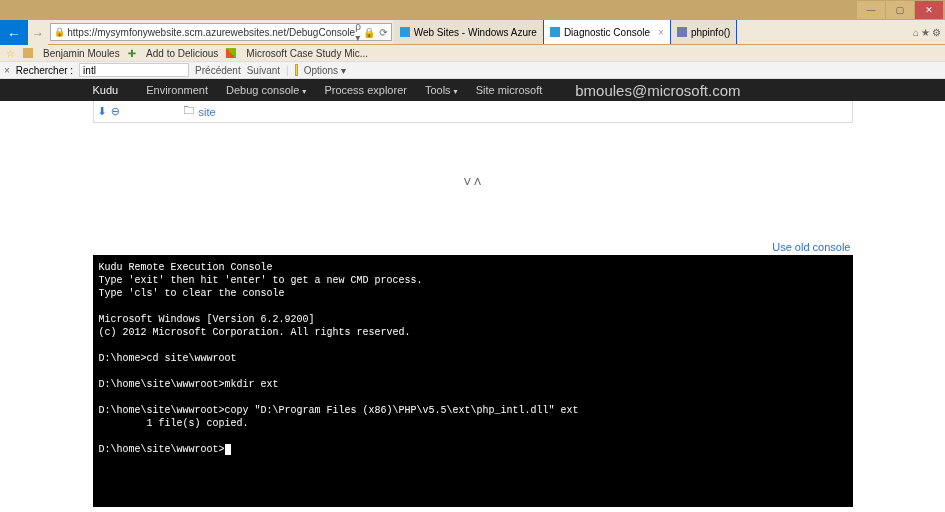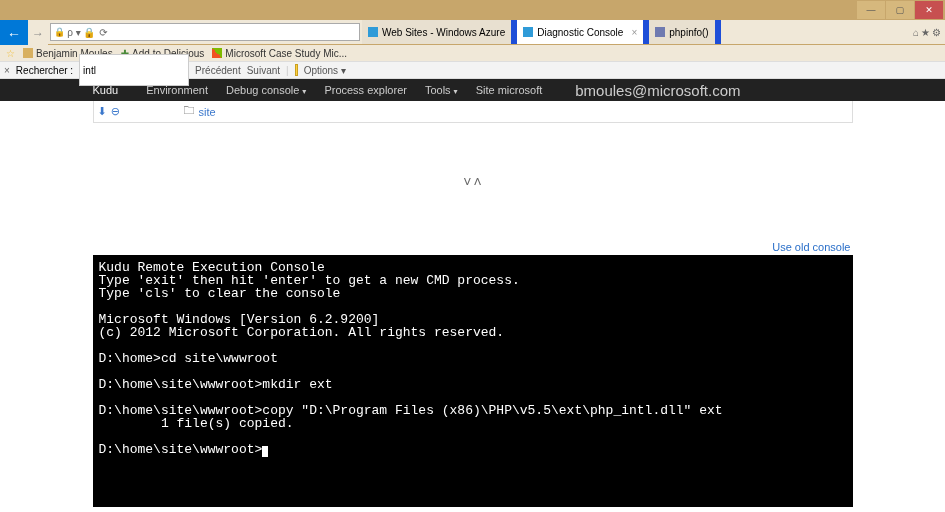--- a/index.html
+++ b/index.html
@@ -10,31 +10,31 @@
     .win-max { background: #d6b87d; color: #555; }
     .win-close { background: #c75050; color: white; }
     .navbar { height: 25px; background: #f0e8d8; display: flex; align-items: center; border-bottom: 1px solid #c7a66b; }
     .back-btn { width: 28px; height: 25px; background: #0078d7; display: flex; align-items: center; justify-content: center; color: white; font-size: 14px; }
     .fwd-btn { width: 20px; height: 25px; background: #f0e8d8; display: flex; align-items: center; justify-content: center; color: #888; font-size: 12px; }
     .url-bar { flex: 0 0 310px; height: 18px; background: white; border: 1px solid #aaa; display: flex; align-items: center; padding: 0 3px; margin: 0 2px; }
     .lock-icon { font-size: 9px; color: #666; margin-right: 2px; }
     .url-text { flex: 1; font-size: 10px; color: #333; }
     .url-actions { display: flex; align-items: center; gap: 3px; font-size: 10px; color: #666; }
     .tabs-row { display: flex; flex: 1; height: 100%; align-items: stretch; }
-    .tab { display: flex; align-items: center; padding: 0 6px; border-right: 6px solid #1d4ed8; font-size: 10px; gap: 4px; background: #e8e0d0; }
+    .tab { display: flex; align-items: center; padding: 0 6px; border-right: 1px solid #1d4ed8; font-size: 10px; gap: 4px; background: #e8e0d0; }
     .tab.active { background: #fff; }
     .tab-favicon { width: 10px; height: 10px; display: inline-block; }
     .tab-x { font-size: 10px; color: #999; margin-left: 4px; }
     .sys-icons { display: flex; gap: 2px; padding: 0 4px; font-size: 10px; color: #666; }
     .bookbar { height: 16px; background: #f0e8d8; display: flex; align-items: center; padding: 0 6px; gap: 8px; font-size: 10px; }
-    .bm-item { display: flex; align-items: center; gap: 3px; color: #333; }
+    .bm-item { display: flex; align-items: center; gap: 10px; color: #333; }
     .bm-star { color: #f0c040; }
     .searchbar { height: 18px; background: #f3f3f3; border-top: 1px solid #ddd; border-bottom: 1px solid #ddd; display: flex; align-items: center; padding: 0 4px; gap: 6px; font-size: 10px; }
     .search-close { color: #666; }
-    .search-input { height: 32px; width: 110px; border: 1px solid #ccc; font-size: 10px; padding: 0 3px; }
+    .search-input { height: 14px; width: 110px; border: 1px solid #ccc; font-size: 10px; padding: 0 3px; }
     .search-btn { color: #555; }
     .opt-pipe { color: #ccc; }
     .highlight-bar { width: 3px; height: 12px; background: #ffd040; border: 1px solid #c9a020; }
     .content-area { background: white; height: calc(512px - 20px - 25px - 16px - 18px); overflow: hidden; }
     .kudu-nav { height: 22px; background: #222; display: flex; align-items: center; padding: 0 0; color: #ccc; font-size: 11px; }
     .kudu-nav-inner { width: 760px; margin: 0 auto; display: flex; align-items: center; justify-content: space-between; padding: 0 112px 0 0; }
     .kudu-nav-left { display: flex; align-items: center; gap: 18px; }
     .kudu-brand { color: #eee; font-weight: 500; margin-right: 10px; }
     .kudu-link { color: #ccc; }
     .kudu-caret { font-size: 8px; margin-left: 3px; }
@@ -42,37 +42,38 @@
     .kudu-body { width: 760px; margin: 0 auto; }
     .file-row { height: 22px; border: 1px solid #ddd; border-top: none; display: flex; align-items: center; font-size: 11px; }
     .file-col1 { width: 90px; padding-left: 4px; display: flex; gap: 4px; color: #3b78cc; }
     .file-col2 { width: 180px; display: flex; align-items: center; gap: 4px; }
     .folder-icon { color: #333; font-size: 11px; }
     .file-link { color: #3b78cc; }
     .file-col3 { flex: 1; color: #333; padding-left: 4px; }
     .splitter { height: 118px; display: flex; align-items: center; justify-content: center; color: #666; font-size: 14px; gap: 2px; }
     .old-console { text-align: right; padding: 0 2px 2px 0; }
     .old-console a { color: #2a6fc9; font-size: 11px; text-decoration: none; }
-    .terminal { background: #000; color: #fff; font-family: "Consolas", "Courier New", monospace; font-size: 13px; line-height: 13px; padding: 6px 6px 6px 6px; height: 252px; white-space: pre; overflow: hidden; }
+    .terminal { background: #000; color: #fff; font-family: "Consolas", "Courier New", monospace; font-size: 10px; line-height: 13px; padding: 6px 6px 6px 6px; height: 252px; white-space: pre; overflow: hidden; }
     .cursor { display: inline-block; width: 6px; height: 11px; background: #fff; vertical-align: text-bottom; }
   </style>
 </head>
 <body>
 
 <div class="titlebar">
   <div class="win-btn win-min">—</div>
   <div class="win-btn win-max">▢</div>
   <div class="win-btn win-close">✕</div>
 </div>
 
 <div class="navbar">
   <div class="back-btn">←</div>
   <div class="fwd-btn">→</div>
   <div class="url-bar">
     <span class="lock-icon">🔒</span>
+    <span class="url-text">https://mysymfonywebsite.scm.azurewebsites.net/DebugConsole</span>
     <span class="url-actions">
       <span>ρ ▾</span>
       <span>🔒</span>
       <span>⟳</span>
     </span>
   </div>
   <div class="tabs-row">
     <div class="tab">
       <span class="tab-favicon" style="background:#2f9bd8"></span>
       <span>Web Sites - Windows Azure</span>

